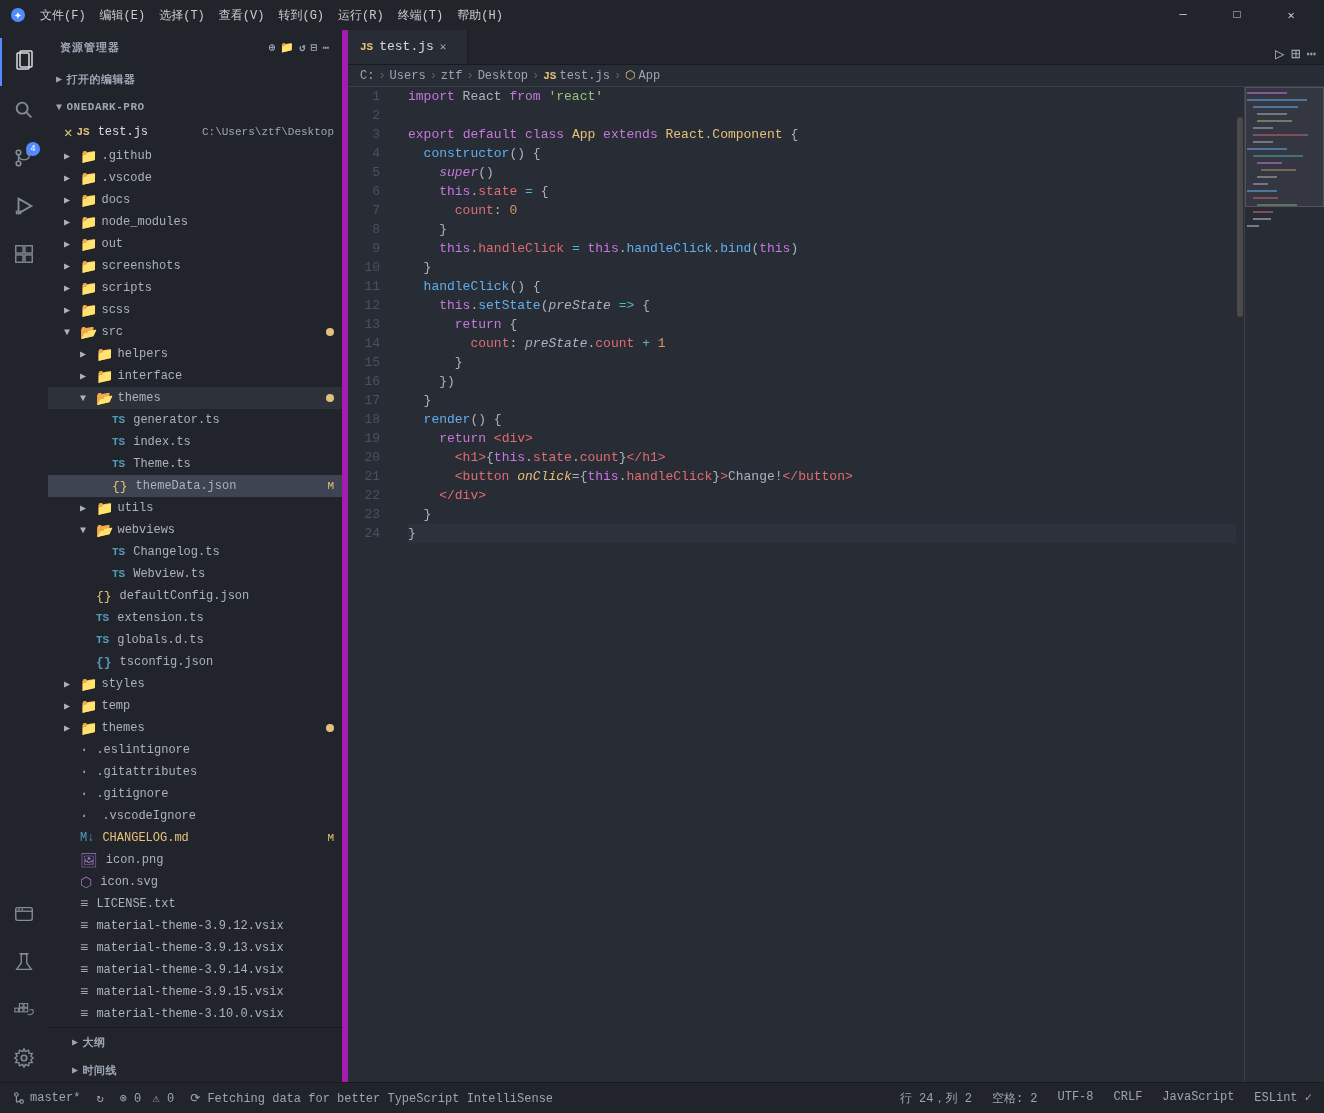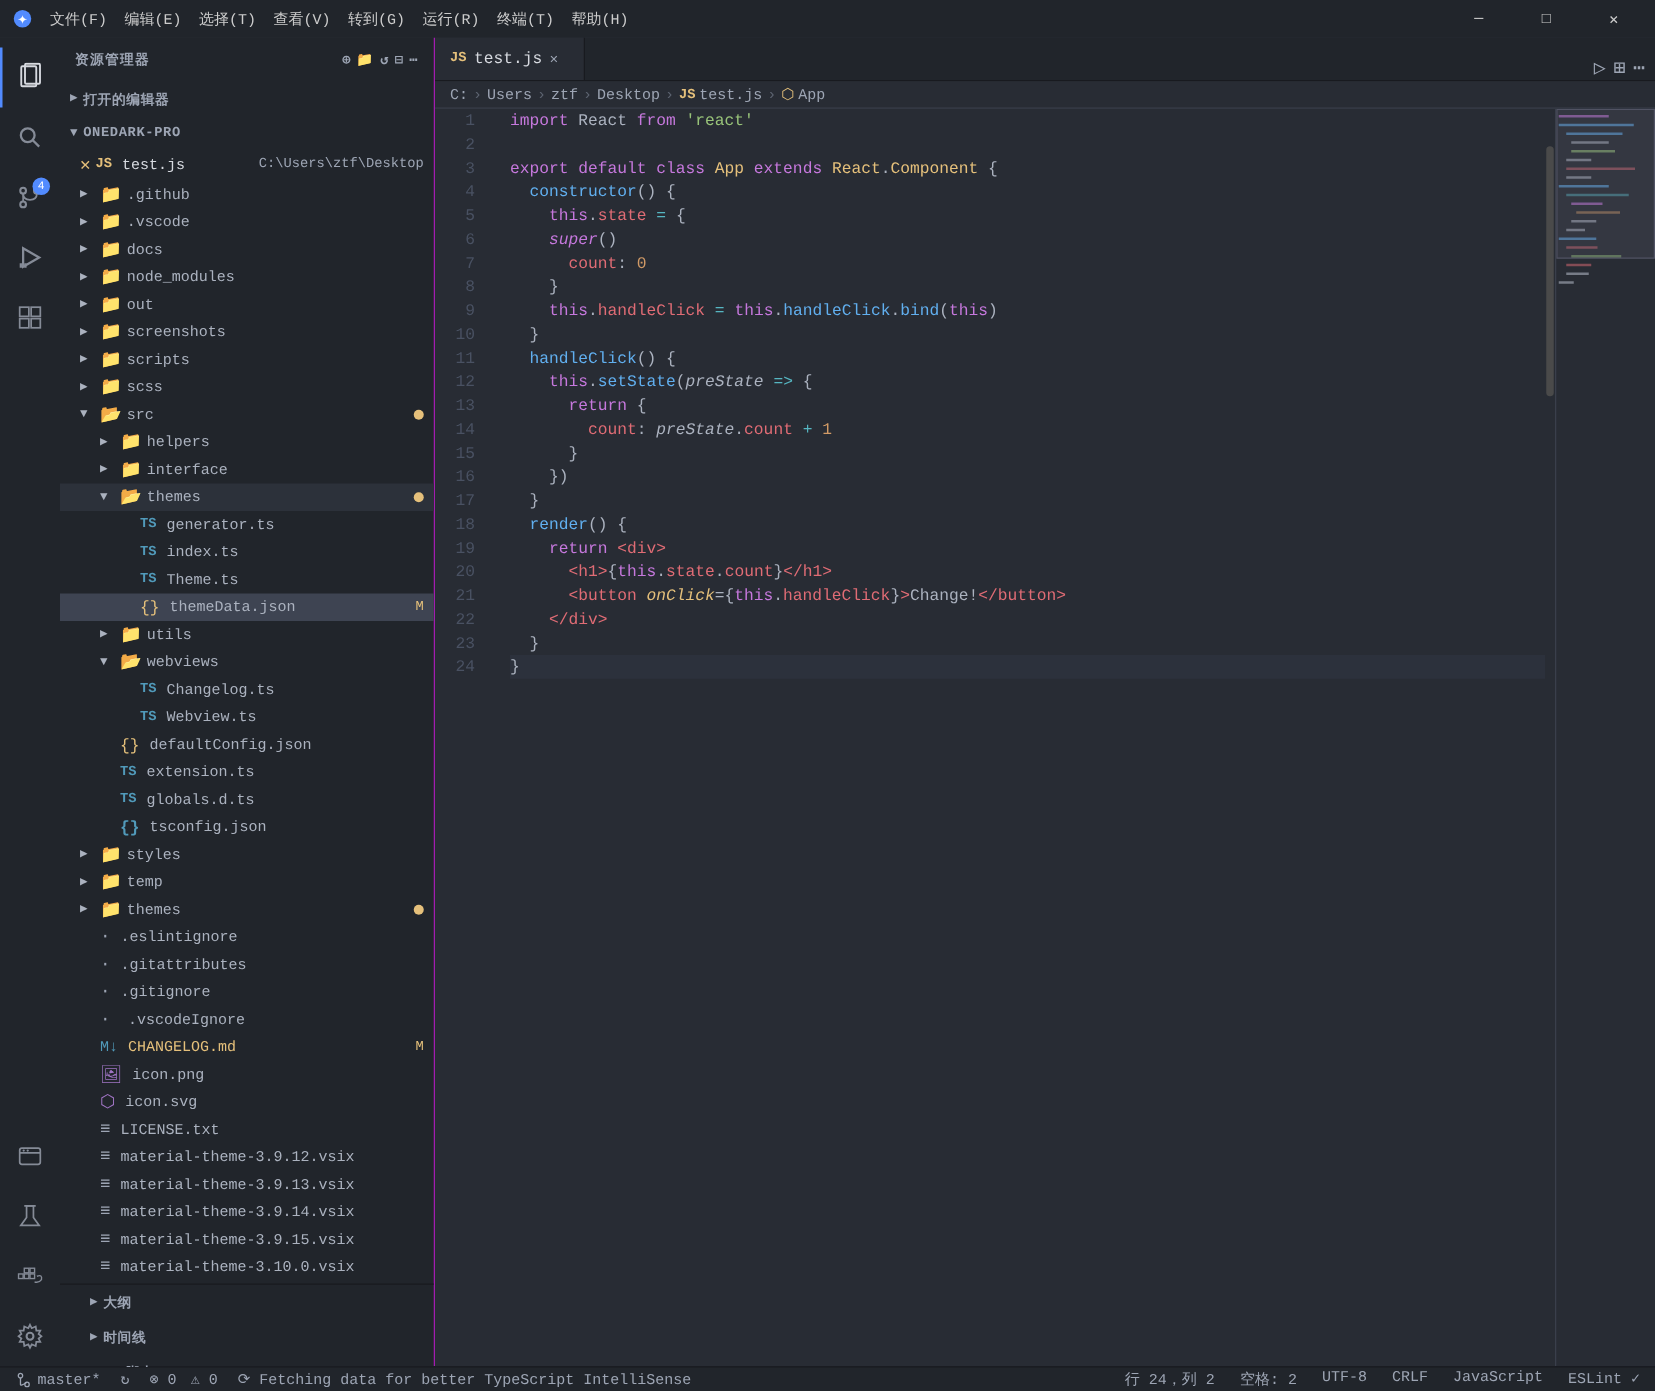--- a/index.html
+++ b/index.html
@@ -104,21 +104,21 @@
       justify-content: center;
     }
     .activity-spacer { flex: 1; }
     
     .sidebar {
       width: 300px;
       background: #21252b;
       display: flex;
       flex-direction: column;
       flex-shrink: 0;
-      border-right: 1px solid #a21caf;
+      border-right: 6px solid #a21caf;
       overflow: hidden;
     }
     .sidebar-header {
       height: 35px;
       display: flex;
       align-items: center;
       justify-content: space-between;
       padding: 0 12px;
       font-size: 11px;
       color: #9da5b4;
@@ -300,21 +300,21 @@
       position: absolute;
       top: 0;
       left: 0;
       right: 0;
       height: 120px;
       background: rgba(100,100,120,0.2);
       border: 1px solid rgba(150,150,180,0.3);
     }
     
     .status-bar {
-      height: 20px;
+      height: 31px;
       background: #21252b;
       display: flex;
       align-items: center;
       padding: 0 8px;
       font-size: 12px;
       color: #9da5b4;
       flex-shrink: 0;
       gap: 12px;
       border-top: 1px solid #181a1f;
     }
@@ -768,22 +768,22 @@
         <div>21</div>
           <div>22</div>
           <div>23</div>
           <div>24</div>
       </div>
       <div class="code-area">
         <div class="code-line"><span class="kw">import</span> React <span class="kw">from</span> <span class="str">'react'</span></div>
         <div class="code-line">&nbsp;</div>
         <div class="code-line"><span class="kw">export</span> <span class="kw">default</span> <span class="kw">class</span> <span class="cls">App</span> <span class="kw">extends</span> <span class="cls">React</span><span class="pun">.</span><span class="cls">Component</span> <span class="pun">{</span></div>
         <div class="code-line">  <span class="fn">constructor</span><span class="pun">() {</span></div>
+        <div class="code-line">    <span class="kw italic">super</span><span class="pun">()</span></div>
         <div class="code-line">    <span class="kw">this</span><span class="pun">.</span><span class="prop">state</span> <span class="op">=</span> <span class="pun">{</span></div>
-        <div class="code-line">    <span class="kw italic">super</span><span class="pun">()</span></div>
         <div class="code-line">      <span class="prop">count</span><span class="pun">:</span> <span class="num">0</span></div>
         <div class="code-line">    <span class="pun">}</span></div>
         <div class="code-line">    <span class="kw">this</span><span class="pun">.</span><span class="prop">handleClick</span> <span class="op">=</span> <span class="kw">this</span><span class="pun">.</span><span class="fn">handleClick</span><span class="pun">.</span><span class="fn">bind</span><span class="pun">(</span><span class="kw">this</span><span class="pun">)</span></div>
         <div class="code-line">  <span class="pun">}</span></div>
         <div class="code-line">  <span class="fn">handleClick</span><span class="pun">() {</span></div>
         <div class="code-line">    <span class="kw">this</span><span class="pun">.</span><span class="fn">setState</span><span class="pun">(</span><span class="italic">preState</span> <span class="op">=&gt;</span> <span class="pun">{</span></div>
         <div class="code-line">      <span class="kw">return</span> <span class="pun">{</span></div>
         <div class="code-line">        <span class="prop">count</span><span class="pun">:</span> <span class="italic">preState</span><span class="pun">.</span><span class="prop">count</span> <span class="op">+</span> <span class="num">1</span></div>
         <div class="code-line">      <span class="pun">}</span></div>
         <div class="code-line">    <span class="pun">})</span></div>

